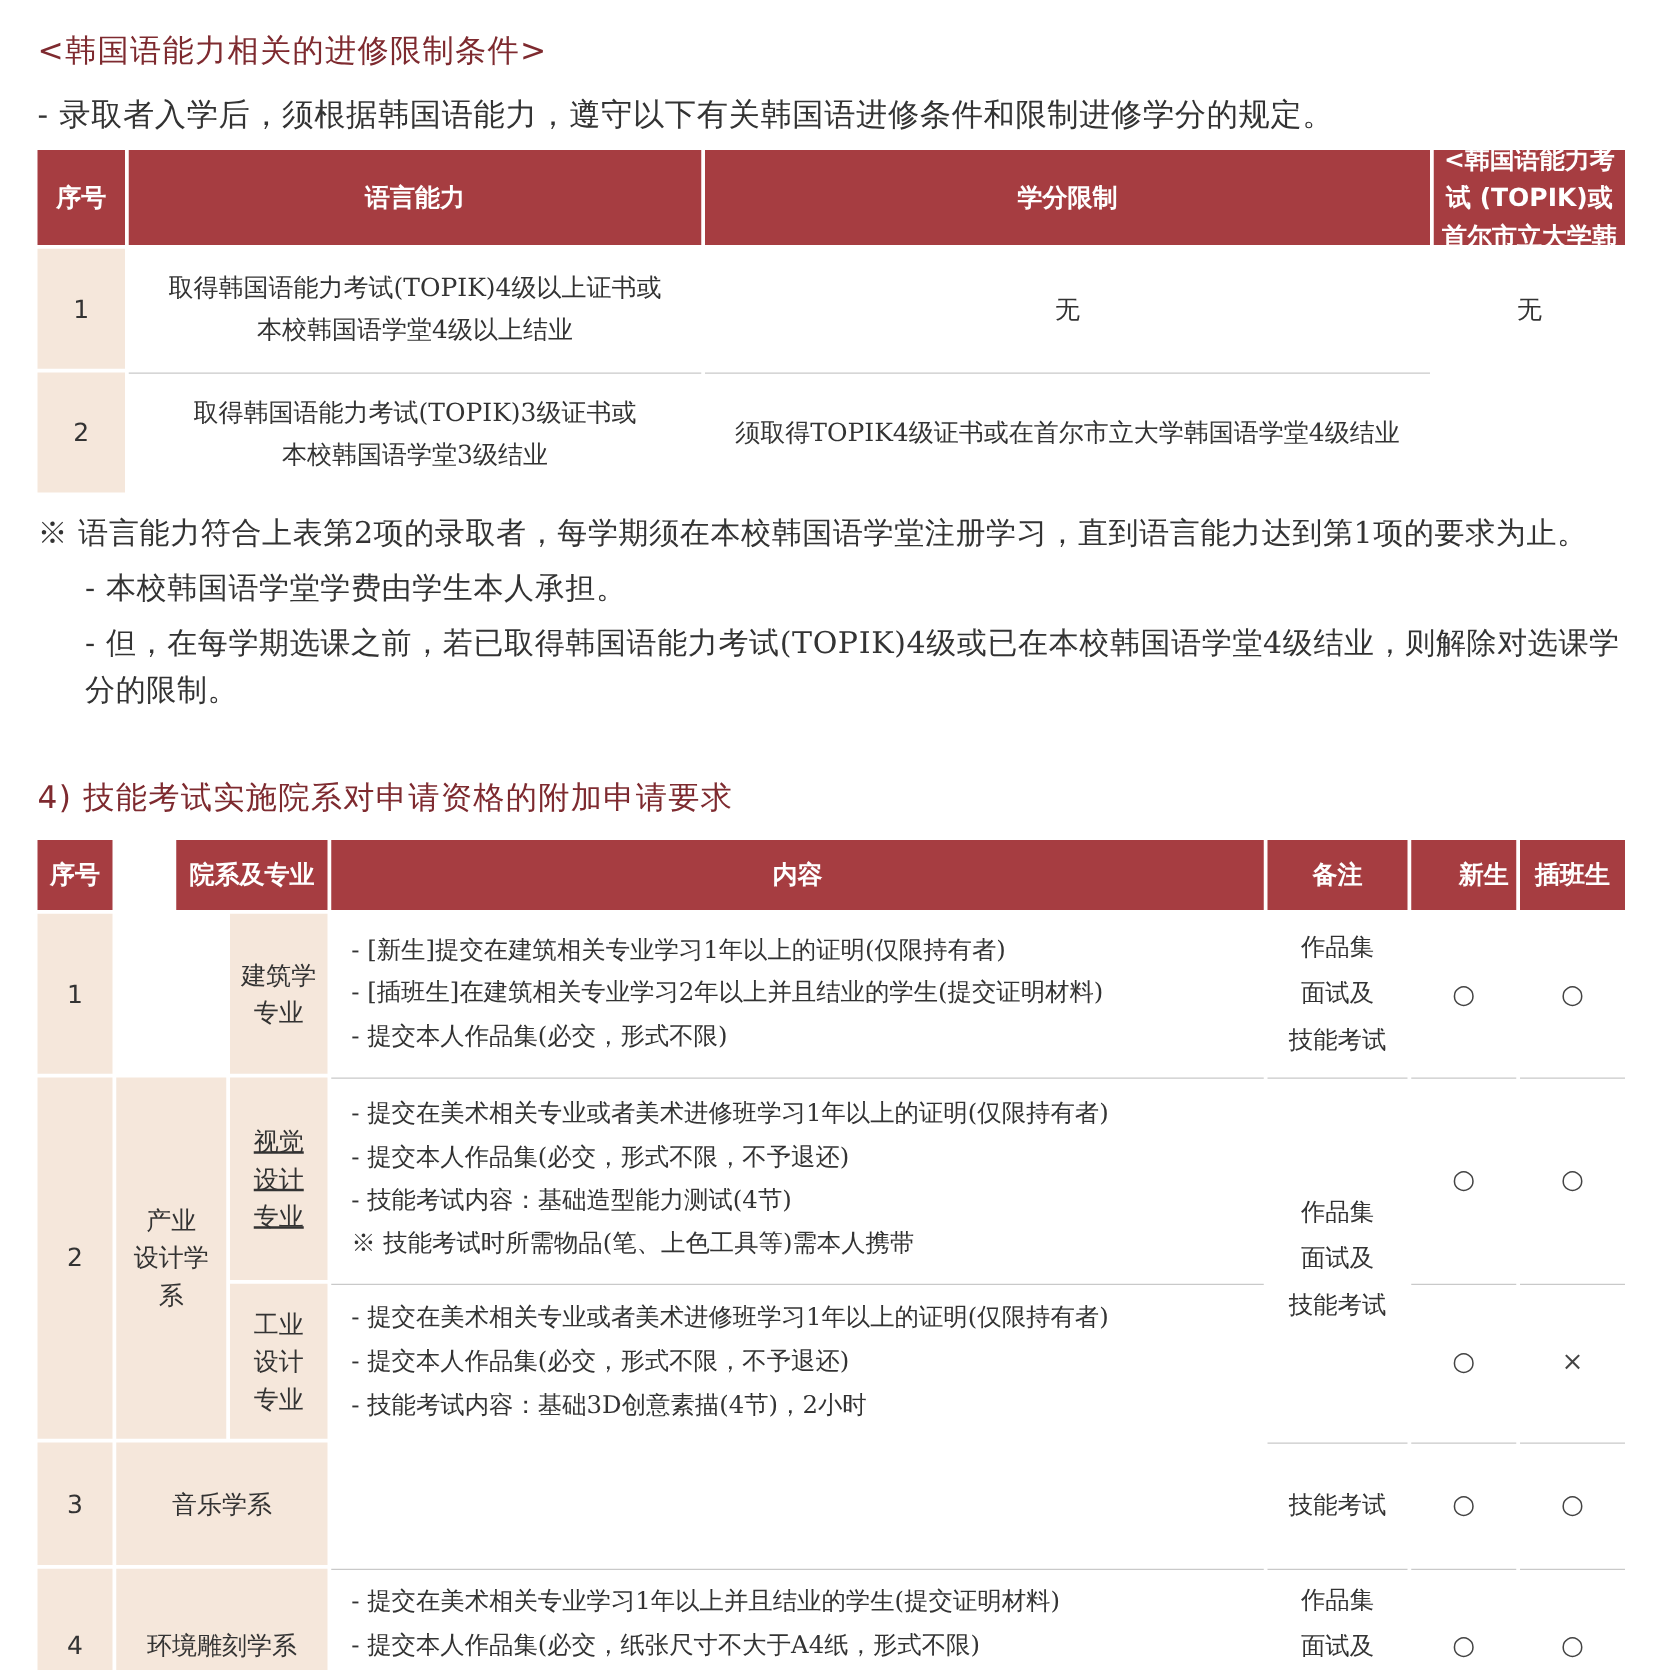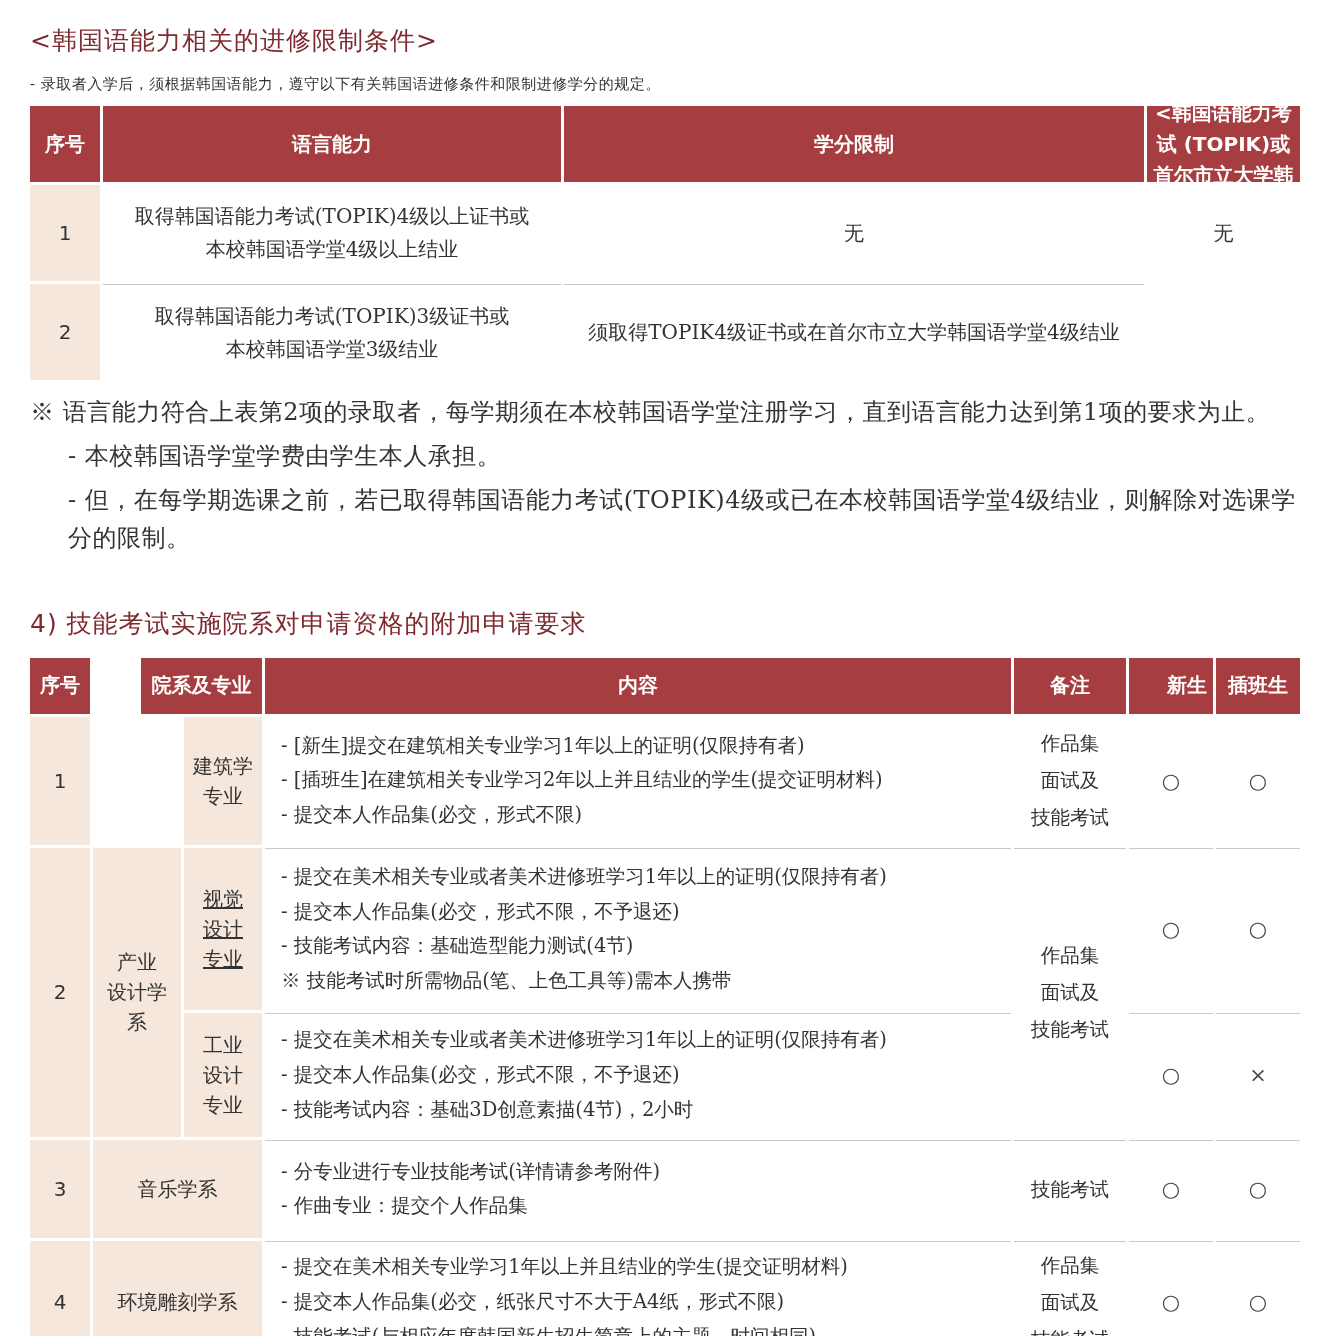--- a/index.html
+++ b/index.html
@@ -19,21 +19,21 @@
   .page{padding:24px 30px 10px 30px;}
 
   .sec-title{
     font-family:"DejaVu Sans", sans-serif;
     font-weight:normal;
     font-size:25px;
     color:var(--maroon);
     letter-spacing:1px;
   }
   .sec1-title{margin-bottom:18px;}
-  .intro{font-size:15px;margin-bottom:12px;letter-spacing:0.5px;}
+  .intro{font-size:25px;margin-bottom:12px;letter-spacing:0.5px;}
 
   
   .t1{
     display:grid;
     grid-template-columns:70px 458px 1fr 153px;
     grid-template-rows:76px 96px 96px;
     gap:3px;
     background:#ffffff;
   }
   .cell{
@@ -176,22 +176,20 @@
 设计
 专业</div>
     <div class="ct hl" style="grid-row:4;grid-column:4;">- 提交在美术相关专业或者美术进修班学习1年以上的证明(仅限持有者)
 - 提交本人作品集(必交，形式不限，不予退还)
 - 技能考试内容：基础3D创意素描(4节)，2小时</div>
     <div class="cell mark hl" style="grid-row:4;grid-column:6;">○</div>
     <div class="cell mark hl" style="grid-row:4;grid-column:7;">×</div>
 
     <div class="cell nc" style="grid-row:5;grid-column:1;">3</div>
     <div class="cell nc" style="grid-row:5;grid-column:2/4;">音乐学系</div>
-    <div class="ct hl" style="grid-row:5;grid-column:4;">- 分专业进行专业技能考试(详情请参考附件)
-- 作曲专业：提交个人作品集</div>
     <div class="cell rk hl" style="grid-row:5;grid-column:5;">技能考试</div>
     <div class="cell mark hl" style="grid-row:5;grid-column:6;">○</div>
     <div class="cell mark hl" style="grid-row:5;grid-column:7;">○</div>
 
     <div class="cell nc" style="grid-row:6;grid-column:1;">4</div>
     <div class="cell nc" style="grid-row:6;grid-column:2/4;">环境雕刻学系</div>
     <div class="ct hl" style="grid-row:6;grid-column:4;">- 提交在美术相关专业学习1年以上并且结业的学生(提交证明材料)
 - 提交本人作品集(必交，纸张尺寸不大于A4纸，形式不限)
 - 技能考试(与相应年度韩国新生招生简章上的主题、时间相同)</div>
     <div class="cell rk pre hl" style="grid-row:6;grid-column:5;">作品集

